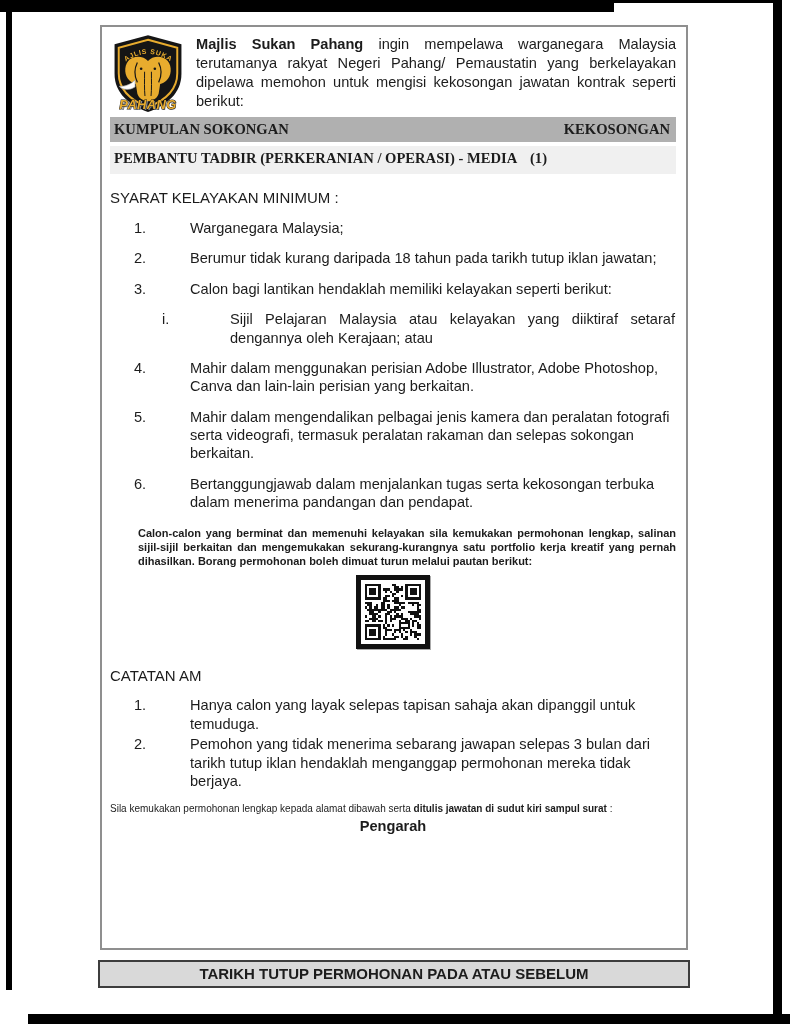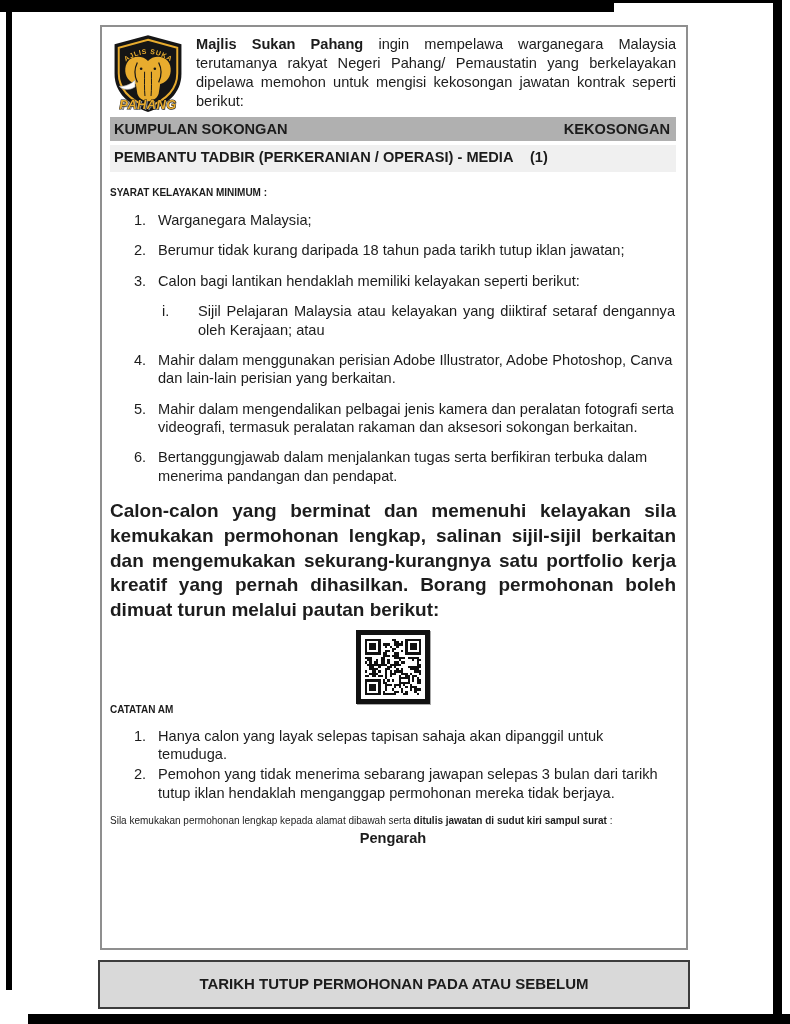--- a/index.html
+++ b/index.html
@@ -15,46 +15,46 @@
 
   .doc{position:absolute;left:100px;top:25px;width:588px;height:925px;box-sizing:border-box;
        border:2px solid #8f8f8f;background:#fff;padding:6px 10px 0 8px;overflow:hidden;}
 
   .hdr{display:block;}
   .logo-box{float:left;width:76px;height:82px;margin:0 10px 2px 0;}
   .logo-svg{width:76px;height:82px;display:block;}
   .intro{margin-left:86px;font-size:14.6px;line-height:1.3;text-align:justify;padding-top:2px;}
   .b{font-weight:bold;margin-top:48px;}
 
-  .vtable{margin-top:6px;clear:both;font-size:14.6px;}
+  .vtable{margin-top:6px;clear:both;font-size:14.6px;font-family:Liberation Serif, serif;}
   .vhead{display:flex;justify-content:space-between;background:var(--table-header-bg,#b0b0b0);
          font-weight:bold;padding:4px 6px 4px 4px;}
   .vgap{height:4px;background:#fff;}
   .vrow{position:relative;background:var(--table-row-bg,#f0f0f0);font-weight:bold;padding:4px 14px 7px 4px;}
   .vcount{position:absolute;left:420px;top:4px;}
 
-  .sec-title{font-weight:bold;font-size:10px;margin-top:15px;}
+  .sec-title{font-weight:normal;font-size:15px;margin-top:15px;}
   .olist{margin-top:13px;}
   .li{display:flex;margin-bottom:12px;font-size:14.6px;line-height:1.26;}
   .li .num{flex:0 0 24px;margin-left:24px;}
-  .li .txt{flex:1;padding-right:1px;}
+  .li .txt{flex:1;padding-right:1px;margin-left:32px;}
   .li.sub .num{flex:0 0 36px;margin-left:52px;}
   .li.sub .txt{text-align:justify;}
 
-  .apply{font-weight:bold;font-size:19px;line-height:1.3;text-align:justify;margin-top:14px;}
+  .apply{font-weight:bold;font-size:11px;line-height:1.3;text-align:justify;margin-top:14px;margin-left:28px;}
   .qr-wrap{display:flex;justify-content:center;margin-top:7px;}
   .qr-frame{border:5px solid #111;background:#fff;padding:4px;line-height:0;box-shadow:1px 1px 0 #aaa;}
 
   .notes{margin-top:12px;}
   .notes .li{margin-bottom:2px;}
 
   .submission{font-size:10px;line-height:1.3;text-align:justify;margin-top:12px;}
   .address{text-align:center;font-weight:bold;font-size:14.6px;line-height:1.28;margin-top:2px;}
 
-  .footer{position:absolute;left:98px;top:960px;width:592px;height:49px;box-sizing:border-box;
+  .footer{position:absolute;left:98px;top:960px;width:592px;height:28px;box-sizing:border-box;
           background:var(--footer-bg,#d9d9d9);border:2px solid #3d3d3d;display:flex;flex-direction:column;
           align-items:center;justify-content:center;font-weight:bold;font-size:15px;line-height:1.35;}
 </style>
 </head>
 <body>
 
 <div class="page">
   <div class="bar bar-top"></div>
   <div class="bar bar-topline"></div>
   <div class="bar bar-left"></div>
@@ -123,25 +123,25 @@
         <span class="num">i.</span>
         <span class="txt">Sijil Pelajaran Malaysia atau kelayakan yang diiktiraf setaraf dengannya oleh Kerajaan; atau</span>
       </div>
 
       <div class="li">
         <span class="num">4.</span>
         <span class="txt">Mahir dalam menggunakan perisian Adobe Illustrator, Adobe Photoshop, Canva dan lain-lain perisian yang berkaitan.</span>
       </div>
       <div class="li">
         <span class="num">5.</span>
-        <span class="txt">Mahir dalam mengendalikan pelbagai jenis kamera dan peralatan fotografi serta videografi, termasuk peralatan rakaman dan aksesori sokongan berkaitan.</span>
+        <span class="txt">Mahir dalam mengendalikan pelbagai jenis kamera dan peralatan fotografi serta videografi, termasuk peralatan rakaman dan selepas sokongan berkaitan.</span>
       </div>
       <div class="li">
         <span class="num">6.</span>
-        <span class="txt">Bertanggungjawab dalam menjalankan tugas serta berfikiran terbuka dalam menerima pandangan dan pendapat.</span>
+        <span class="txt">Bertanggungjawab dalam menjalankan tugas serta kekosongan terbuka dalam menerima pandangan dan pendapat.</span>
       </div>
     </div>
 
     <div class="apply">Calon-calon yang berminat dan memenuhi kelayakan sila kemukakan permohonan lengkap, salinan sijil-sijil berkaitan dan mengemukakan sekurang-kurangnya satu portfolio kerja kreatif yang pernah dihasilkan. Borang permohonan boleh dimuat turun melalui pautan berikut:</div>
 
     <div class="qr-wrap">
       <div class="qr-frame">
         <span><svg width="56" height="56" viewBox="0 0 56 56" shape-rendering="crispEdges" fill="#111">
               <rect x="26.88" y="0.00" width="2.24" height="2.24"></rect>
               <rect x="29.12" y="0.00" width="2.24" height="2.24"></rect>
@@ -448,21 +448,21 @@
               <rect x="2.24" y="53.76" width="2.24" height="2.24"></rect>
               <rect x="4.48" y="53.76" width="2.24" height="2.24"></rect>
               <rect x="6.72" y="53.76" width="2.24" height="2.24"></rect>
               <rect x="8.96" y="53.76" width="2.24" height="2.24"></rect>
               <rect x="11.20" y="53.76" width="2.24" height="2.24"></rect>
               <rect x="13.44" y="53.76" width="2.24" height="2.24"></rect>
             </svg></span>
       </div>
     </div>
 
-    <div class="sec-title" style="margin-top:0;">CATATAN AM</div>
+    <div class="sec-title" style="margin-top:18px;">CATATAN AM</div>
     <div class="olist notes">
       <div class="li">
         <span class="num">1.</span>
         <span class="txt">Hanya calon yang layak selepas tapisan sahaja akan dipanggil untuk temuduga.</span>
       </div>
       <div class="li">
         <span class="num">2.</span>
         <span class="txt">Pemohon yang tidak menerima sebarang jawapan selepas 3 bulan dari tarikh tutup iklan hendaklah menganggap permohonan mereka tidak berjaya.</span>
       </div>
     </div>

